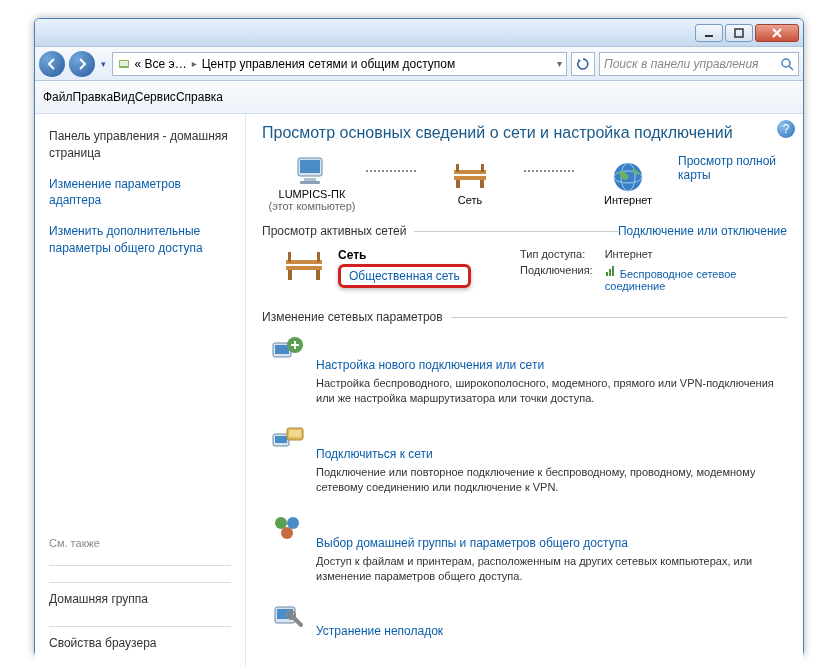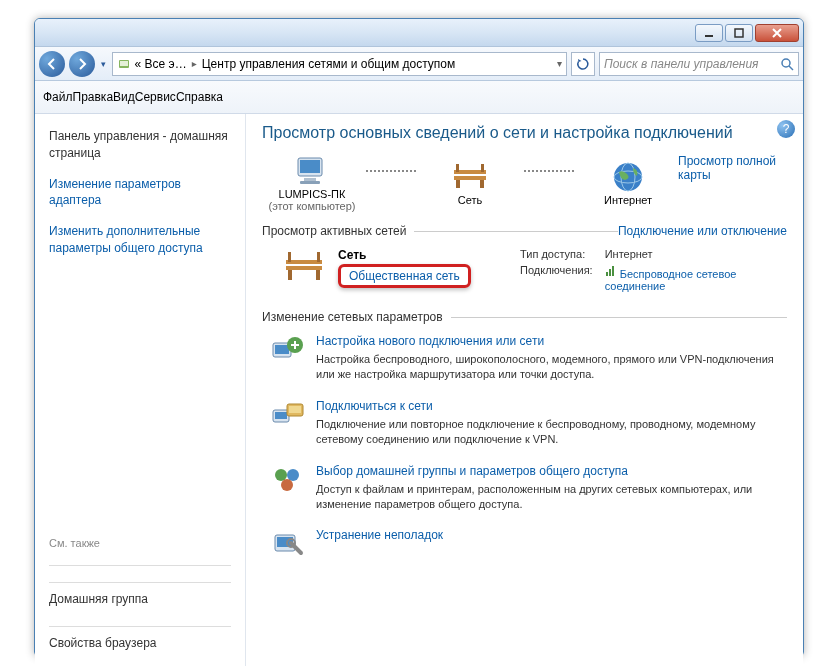--- a/index.html
+++ b/index.html
@@ -46,21 +46,21 @@
 .netdetails .nname { font-weight: 600; font-size: 12px; }
 .pill { display: inline-block; border: 3px solid #d02020; border-radius: 6px; padding: 2px 8px; margin-top: 2px; box-shadow: 0 2px 4px rgba(0,0,0,0.25); }
 .pill a { color: #0b5eaa; cursor: pointer; }
 .netprops { display: grid; grid-template-columns: auto 1fr; gap: 4px 12px; font-size: 11px; }
 .netprops .k { color: #333; }
 .netprops .v { color: #333; }
 .netprops .v a { color: #0b5eaa; cursor: pointer; }
 .wifi-ico { display: inline-block; width: 12px; height: 14px; }
 .task { display: flex; gap: 10px; margin-bottom: 16px; padding-left: 8px; }
 .task .ticon { width: 36px; height: 30px; display: flex; align-items: center; justify-content: center; font-size: 22px; flex-shrink: 0; }
-.task .ttitle { color: #0b5eaa; font-size: 12px; cursor: pointer; margin-bottom: 4px; display: block; }
+.task .ttitle { color: #0b5eaa; font-size: 12px; cursor: pointer; margin-bottom: 4px; display: block; margin-top: 24px; }
 .task .tdesc { color: #333; font-size: 11px; line-height: 1.4; }
 svg { display: block; }
 </style>
 </head>
 <body>
 
 <div class="window">
 
   <div class="titlebar">
     <div class="tbtn">

